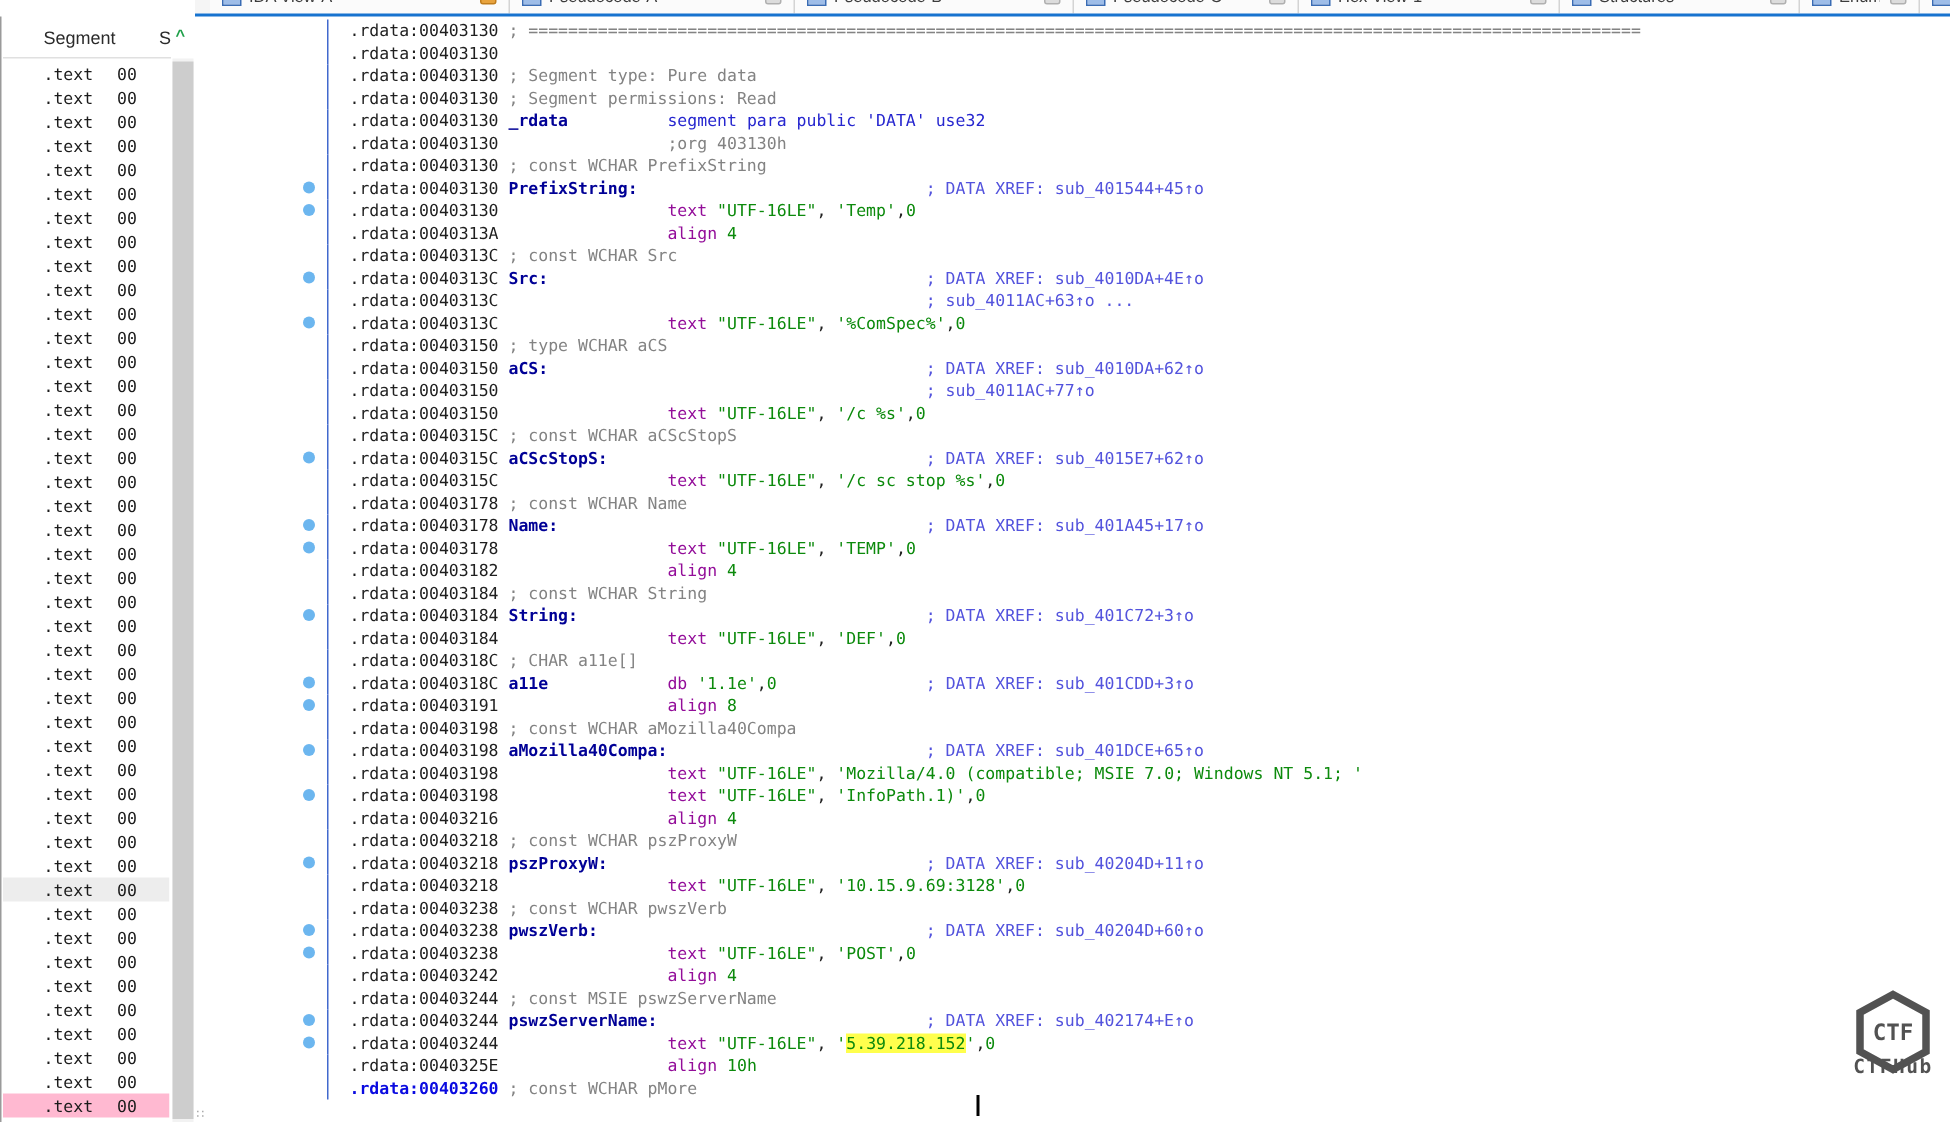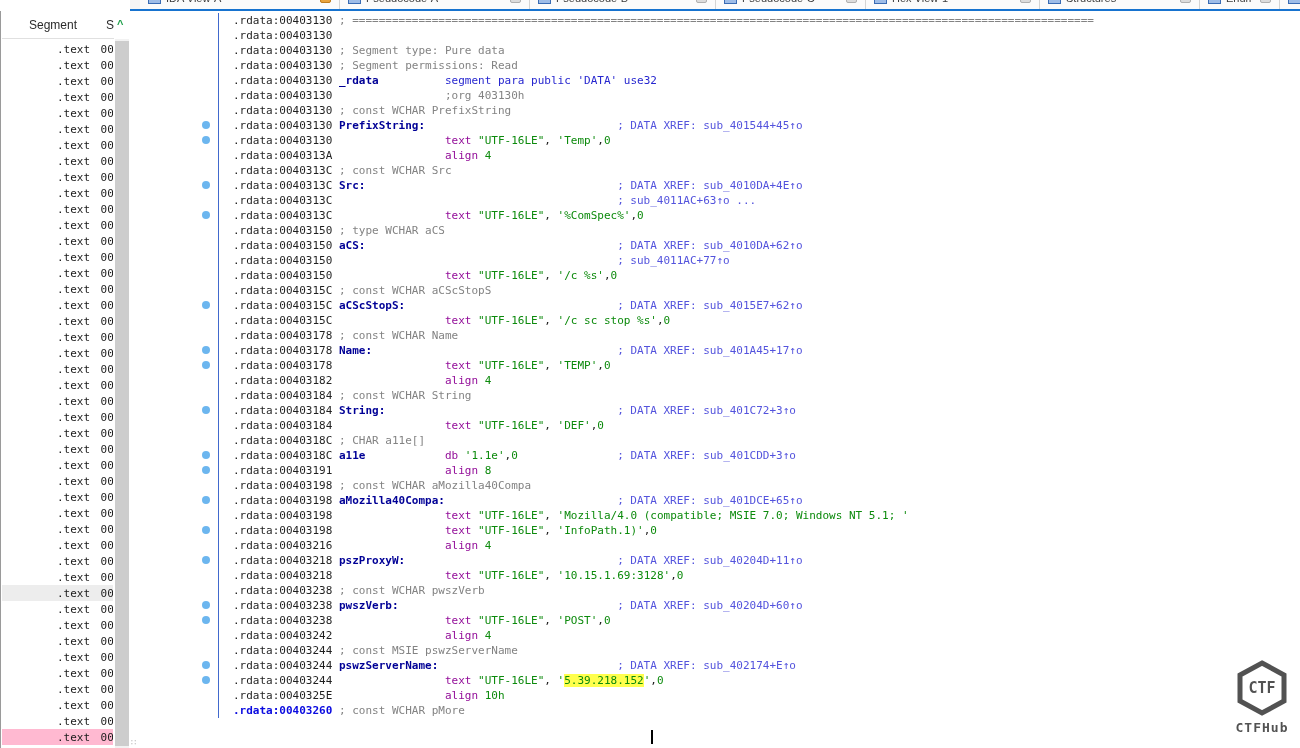--- a/index.html
+++ b/index.html
@@ -18,21 +18,21 @@
   
   #sidebar{position:absolute;left:0;top:11px;width:130px;height:737px;background:#ffffff;
     border-left:1px solid #9a9a9a;box-sizing:border-box;}
   #seg-header{position:absolute;left:1px;right:16px;top:3px;height:24px;border-bottom:1px solid #e0e0e0;padding-left:11px;}
   #seg-header .h1{position:absolute;left:27px;top:4px;font-size:12px;color:#2b2b2b;}
   #seg-header .h2{position:absolute;left:104px;top:4px;font-size:12px;color:#2b2b2b;}
   #seg-sort{position:absolute;left:115px;top:4px;font-size:11px;font-weight:bold;color:#1fa04a;}
   #seg-rows{position:absolute;left:1px;top:30px;width:111px;bottom:0;overflow:hidden;}
   .seg-row{height:16px;display:flex;font-family:"DejaVu Sans Mono",monospace;font-size:11px;color:#1b1b1b;
     align-items:center;}
-  .seg-row .c1{width:76px;padding-left:27px;box-sizing:border-box;margin-left:28px;}
+  .seg-row .c1{width:76px;padding-left:27px;box-sizing:border-box;}
   .seg-row .c2{width:14px;overflow:hidden;white-space:nowrap;}
   .seg-row.hl{background:#ededed;}
   .seg-row.sel{background:#ffb9d1;}
   #seg-scroll{position:absolute;right:1px;top:28px;bottom:0;width:14px;background:#f2f2f2;}
   #seg-thumb{position:absolute;left:0;right:0;top:2px;bottom:2px;background:#cdcdcd;}
   #grip{position:absolute;left:131px;top:738px;width:14px;height:8px;color:#9a9a9a;font-size:8px;letter-spacing:1px;}
   
   #listing{position:absolute;left:196px;top:12px;right:0;bottom:0;background:#ffffff;}
   .ln-row{display:flex;height:15px;}
   .ln-margin{width:22px;flex:0 0 auto;position:relative;}
@@ -47,21 +47,21 @@
   .tk-n{color:#000096;font-weight:bold;}
   .tk-k{color:#2626cf;text-align:right;}
   .tk-d{color:#930d99;}
   .tk-g{color:#0c8a0c;}
   .tk-h{color:#0c8a0c;background:#ffff4d;}
   .tk-p{color:#1f1f1f;}
   
   #caret{position:absolute;left:651px;top:730px;width:2px;height:14px;background:#000000;}
   
   #watermark{position:absolute;left:1224px;top:660px;width:76px;height:84px;opacity:0.88;}
-  #wm-word{position:absolute;left:0;top:60px;width:76px;text-align:center;
+  #wm-word{position:absolute;left:0;top:44px;width:76px;text-align:center;
     font-family:"DejaVu Sans Mono",monospace;font-weight:bold;font-size:13px;letter-spacing:1px;color:#3b3b3b;}
 </style>
 </head>
 <body>
 
 <div id="tabbar">
   <div id="tabrow">
       <div class="tab active" style="width: 200px;">
         <div class="tab-ico"></div>
         <div class="tab-label">IDA View-A</div>
@@ -459,28 +459,32 @@
         <div class="ln-margin">
           <div class="dot"></div>
         </div>
         <div class="ln"><span class="tk-a">.rdata:00403198</span><span class="tk-p">                 </span><span class="tk-d">text</span><span class="tk-p"> </span><span class="tk-g">"UTF-16LE"</span><span class="tk-p">, </span><span class="tk-g">'InfoPath.1)'</span><span class="tk-p">,</span><span class="tk-g">0</span></div>
       </div>
       <div class="ln-row">
         <div class="ln-margin"></div>
         <div class="ln"><span class="tk-a">.rdata:00403216</span><span class="tk-p">                 </span><span class="tk-d">align</span><span class="tk-p"> </span><span class="tk-g">4</span></div>
       </div>
       <div class="ln-row">
+        <div class="ln-margin"></div>
+        <div class="ln"><span class="tk-a">.rdata:00403218</span><span class="tk-c"> ; const WCHAR pszProxyW</span></div>
+      </div>
+      <div class="ln-row">
         <div class="ln-margin">
           <div class="dot"></div>
         </div>
         <div class="ln"><span class="tk-a">.rdata:00403218</span><span class="tk-p"> </span><span class="tk-n">pszProxyW:</span><span class="tk-p">                                </span><span class="tk-x">; DATA XREF: sub_40204D+11↑o</span></div>
       </div>
       <div class="ln-row">
         <div class="ln-margin"></div>
-        <div class="ln"><span class="tk-a">.rdata:00403218</span><span class="tk-p">                 </span><span class="tk-d">text</span><span class="tk-p"> </span><span class="tk-g">"UTF-16LE"</span><span class="tk-p">, </span><span class="tk-g">'10.15.1.69:3128'</span><span class="tk-p">,</span><span class="tk-g">0</span></div>
+        <div class="ln"><span class="tk-a">.rdata:00403218</span><span class="tk-p">                 </span><span class="tk-d">text</span><span class="tk-p"> </span><span class="tk-g">"UTF-16LE"</span><span class="tk-p">, </span><span class="tk-g">'10.15.9.69:3128'</span><span class="tk-p">,</span><span class="tk-g">0</span></div>
       </div>
       <div class="ln-row">
         <div class="ln-margin"></div>
         <div class="ln"><span class="tk-a">.rdata:00403238</span><span class="tk-c"> ; const WCHAR pwszVerb</span></div>
       </div>
       <div class="ln-row">
         <div class="ln-margin">
           <div class="dot"></div>
         </div>
         <div class="ln"><span class="tk-a">.rdata:00403238</span><span class="tk-p"> </span><span class="tk-n">pwszVerb:</span><span class="tk-p">                                 </span><span class="tk-x">; DATA XREF: sub_40204D+60↑o</span></div>

